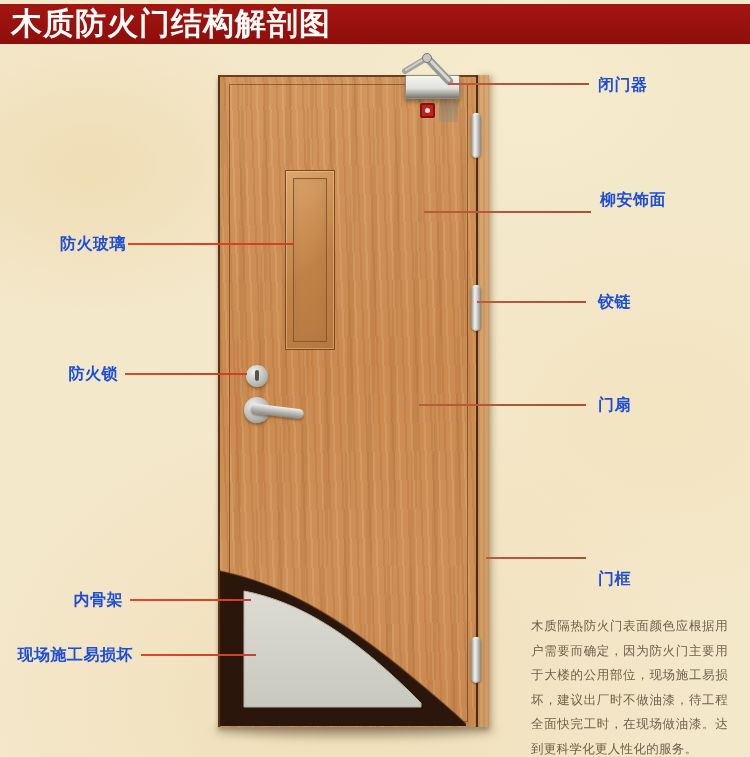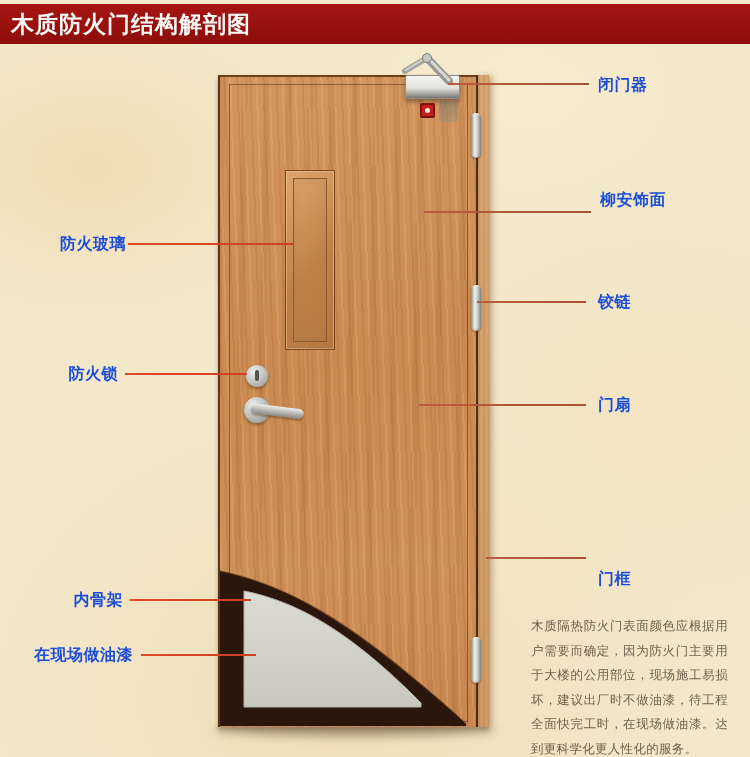--- a/index.html
+++ b/index.html
@@ -12,21 +12,21 @@
       radial-gradient(ellipse 520px 420px at 45% 92%, rgba(236,214,168,.55), transparent 72%),
       radial-gradient(ellipse 260px 180px at 70% 12%, rgba(248,238,206,.6), transparent 70%),
       #f4e8cb;
   }
   .banner{
     position:absolute;left:0;top:4px;width:750px;height:40px;
     background:linear-gradient(180deg,#a51512,#8d0e0b);
     display:flex;align-items:center;
   }
   .banner .title{
-    color:#fdfcf8;font-size:23px;font-weight:bold;letter-spacing:1px;
+    color:#fdfcf8;font-size:31px;font-weight:bold;letter-spacing:1px;
     padding-left:11px;line-height:40px;white-space:nowrap;
   }
   
   .door{
     position:absolute;left:218px;top:75px;width:258px;height:652px;
     background:
       repeating-linear-gradient(88deg, rgba(150,85,35,.16) 0 2px, transparent 2px 6px, rgba(255,225,180,.14) 6px 8px, transparent 8px 13px),
       repeating-linear-gradient(91deg, rgba(130,70,25,.10) 0 6px, transparent 6px 22px),
       linear-gradient(176deg,#d3965e 0%,#ca8a50 45%,#cf9057 75%,#c98750 100%);
     border-left:2px solid #5a3416;
@@ -190,21 +190,21 @@
 
 <div class="lead r" style="left:448px;top:84px;width:141px;"></div>
 <div class="lead r" style="left:424px;top:212px;width:167px;"></div>
 <div class="lead r" style="left:477px;top:302px;width:109px;"></div>
 <div class="lead r" style="left:419px;top:405px;width:167px;"></div>
 <div class="lead r" style="left:486px;top:558px;width:100px;"></div>
 
 <div class="lbl left-side" style="right:624px;top:244px;margin-left:16px;">防火玻璃</div>
 <div class="lbl left-side" style="right:632px;top:374px;margin-left:44px;">防火锁</div>
 <div class="lbl left-side" style="right:627px;top:600px;font-family:Liberation Serif, serif;">内骨架</div>
-<div class="lbl left-side" style="right:617px;top:655px;">在现场做油漆</div>
+<div class="lbl left-side" style="right:617px;top:655px;">现场施工易损坏</div>
 
 <div class="lbl right-side" style="left:598px;top:85px;">闭门器</div>
 <div class="lbl right-side" style="left:600px;top:200px;">柳安饰面</div>
 <div class="lbl right-side" style="left:598px;top:302px;">铰链</div>
 <div class="lbl right-side" style="left:598px;top:405px;text-align:right;">门扇</div>
 <div class="lbl right-side" style="left:598px;top:579px;">门框</div>
 
 <div class="desc">木质隔热防火门表面颜色应根据用户需要而确定，因为防火门主要用于大楼的公用部位，现场施工易损坏，建议出厂时不做油漆，待工程全面快完工时，在现场做油漆。达到更科学化更人性化的服务。</div>
 
 </body></html>

